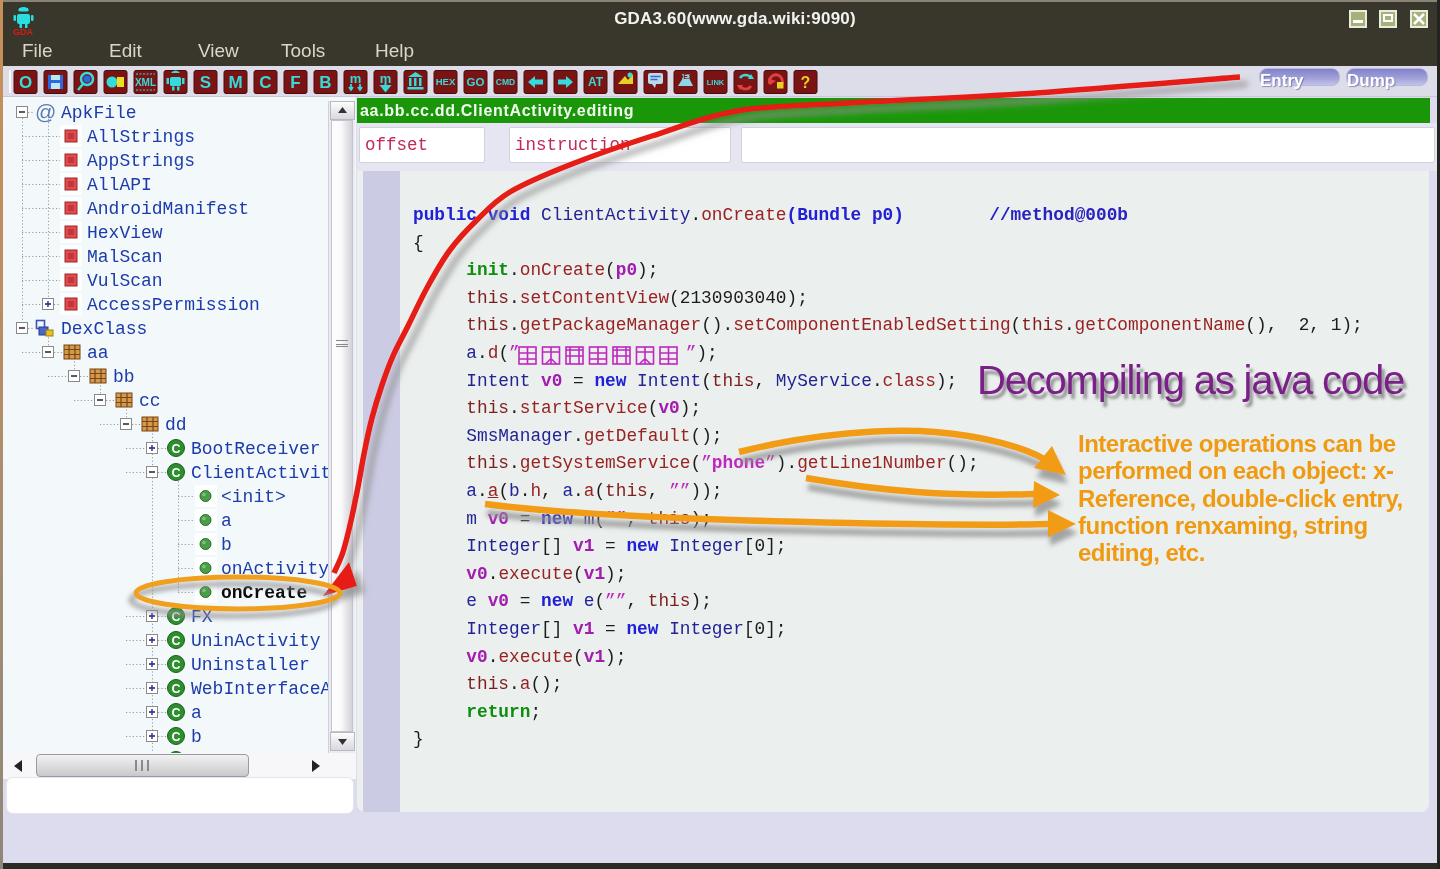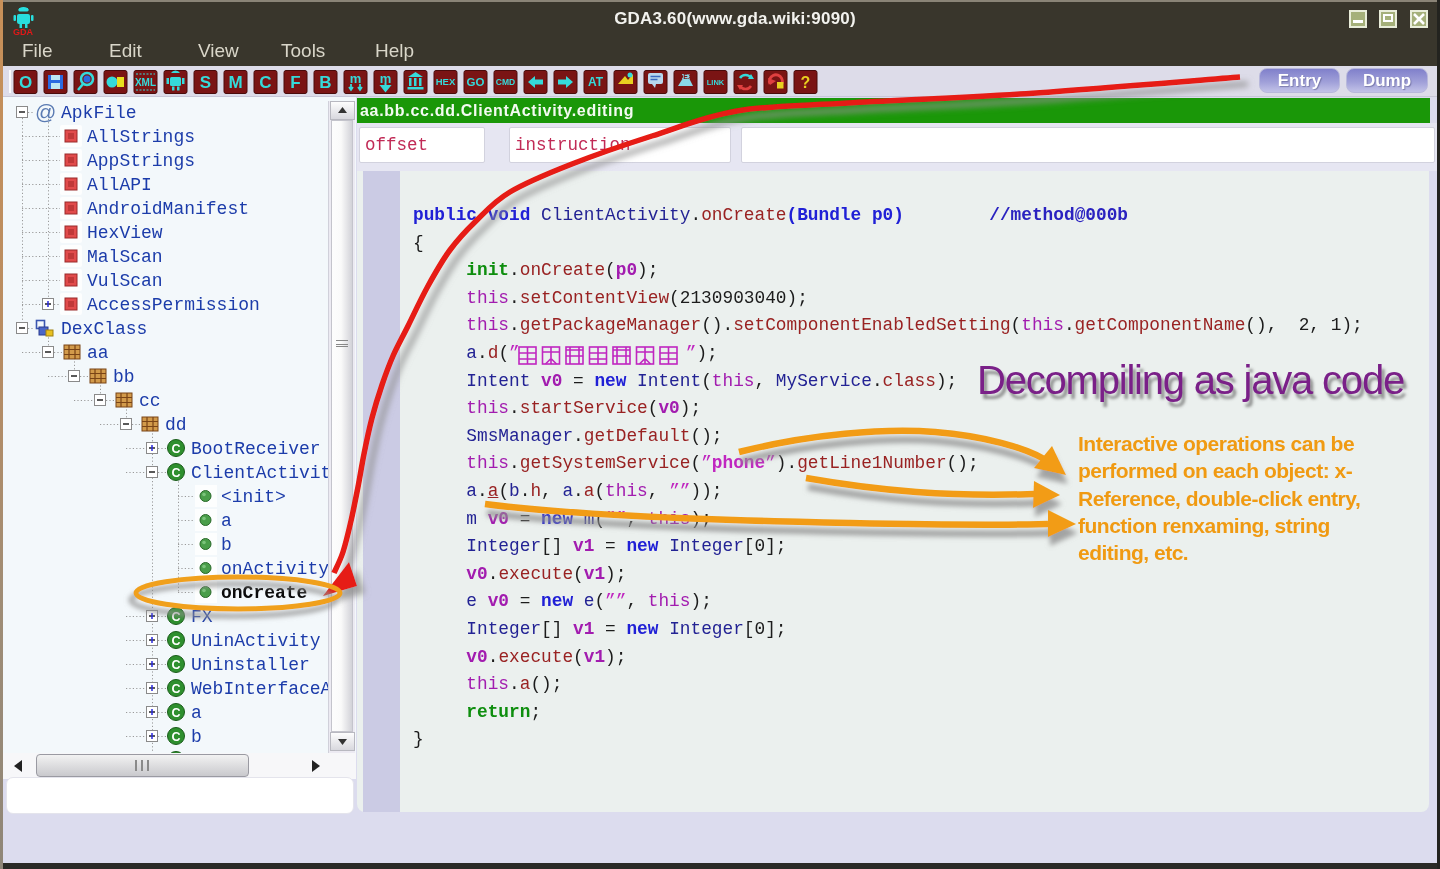--- a/index.html
+++ b/index.html
@@ -5,57 +5,57 @@
 body{width:1440px;height:869px;position:relative;overflow:hidden;background:#dcdcee;font-family:"Liberation Sans",sans-serif;}
 .abs{position:absolute;}
 
 #titlebar{left:0;top:0;width:1440px;height:66px;background:#39362c;border-top:2px solid #8a8477;box-sizing:border-box;}
 #wintitle{left:15px;top:9px;width:1440px;text-align:center;color:#f2f2ee;font-size:17px;font-weight:bold;letter-spacing:0.2px;}
 .winbtn{top:10px;width:18px;height:18px;background:#a5b07a;border:2px solid #e9edda;box-sizing:border-box;}
 #menubar{left:0;top:38px;width:1440px;height:28px;color:#d9d6c9;font-size:19px;}
 .mi{position:absolute;top:2px;text-align:right;}
 
 #toolbar{left:2px;top:66px;width:1435px;height:31px;background:#dddce9;border-bottom:1px solid #c8c8d8;box-sizing:border-box;}
-.pbtn{top:68px;height:25px;background:linear-gradient(#8080cb,#9f9fd8 55%,#c2c2e8);border:1px solid #b8b8dc;border-radius:8px;box-sizing:border-box;color:#fff;font-weight:bold;font-size:17px;text-align:center;line-height:23px;text-shadow:1px 1px 1px rgba(90,90,140,0.6);}
+.pbtn{top:68px;height:18px;background:linear-gradient(#8080cb,#9f9fd8 55%,#c2c2e8);border:1px solid #b8b8dc;border-radius:8px;box-sizing:border-box;color:#fff;font-weight:bold;font-size:17px;line-height:23px;text-shadow:1px 1px 1px rgba(90,90,140,0.6);}
 
 #treepanel{left:2px;top:97px;width:354px;height:680px;background:#f3f8fb;}
 #treesvg{left:0;top:0;}
 
 #vsb{left:326px;top:4px;width:26px;height:656px;background:#eceaf2;border-left:1px solid #d0d0da;}
 
 #hsb{left:2px;top:753px;width:354px;height:26px;background:#f7f7f9;}
 #whitebox{left:6px;top:777px;width:346px;height:35px;background:#fff;border-radius:7px;border:1px solid #e4e4ec;}
 
 #rightpanel{left:356px;top:97px;width:1081px;height:718px;background:#dcdcee;}
 #greenbar{left:1px;top:1px;width:1073px;height:25px;background:#1a9708;color:#f4fbf2;font-weight:bold;font-size:16px;line-height:25px;letter-spacing:0.7px;}
 #hdrrow{left:1px;top:26px;width:1080px;height:48px;background:#e6e6f2;}
 .hbox{top:4px;height:36px;background:#fff;border:1px solid #d2d2de;border-radius:2px;box-sizing:border-box;color:#c12a56;font-family:"Liberation Mono",monospace;font-size:17.5px;line-height:34px;}
 #codearea{left:1px;top:74px;width:1072px;height:641px;background:#ebf0ee;border-radius:0 0 8px 8px;}
 #gutter{left:6px;top:0;width:37px;height:641px;background:#cbcbe4;}
 
 #code{left:56px;top:31px;font-family:"Liberation Mono",monospace;font-size:17.8px;line-height:27.6px;white-space:pre;color:#1c1c1c;}
 
 .kw{color:#2020d6;font-weight:bold;}
 .gr{color:#0e8e0e;font-weight:bold;}
-.th{color:#a21caf;}
+.th{color:#7f1d1d;}
 .mt{color:#992222;}
 .cl{color:#232394;}
 .vr{color:#a21caf;font-weight:bold;}
 .st{color:#c026c0;}
 .stb{color:#c026c0;font-weight:bold;}
 .cm{color:#2a22c0;font-weight:bold;text-align:right;}
 .un{text-decoration:underline;}
 
 #statusbar{left:2px;top:815px;width:1435px;height:47px;background:#dcdcee;}
 #botedge{left:0;top:863px;width:1440px;height:6px;background:#2a2a26;}
 #rightedge{left:1437px;top:0;width:3px;height:869px;background:#23231f;}
 #leftedge{left:0;top:0;width:3px;height:869px;background:linear-gradient(#c89058,#b98d62 40%,#9f8d76 70%,#8f8678);}
 
 #purpletext{left:977px;top:358px;font-size:40px;letter-spacing:-1.2px;color:#7a2088;text-shadow:3px 5px 3px rgba(110,110,110,0.75);white-space:nowrap;}
-#orangetext{left:1078px;top:430px;font-size:21px;letter-spacing:-0.5px;font-weight:bold;color:#f09a12;line-height:27.3px;white-space:nowrap;}
+#orangetext{left:1078px;top:430px;font-size:24px;letter-spacing:-0.5px;font-weight:bold;color:#f09a12;line-height:27.3px;white-space:nowrap;}
 #overlay{left:0;top:0;}
 </style></head>
 <body>
 <div class="abs" id="titlebar"></div>
 <div class="abs" id="wintitle">GDA3.60(www.gda.wiki:9090)</div>
 <svg class="abs" style="left:11px;top:7px" width="30" height="30" viewBox="0 0 30 30">
  <g fill="#28dede">
   <rect x="6" y="7" width="13" height="10" rx="2"></rect>
   <path d="M7 3 A6 5 0 0 1 18 3 L16.5 4.5 L8.5 4.5 Z"></path>
   <rect x="2.5" y="8" width="2.5" height="6" rx="1"></rect>

